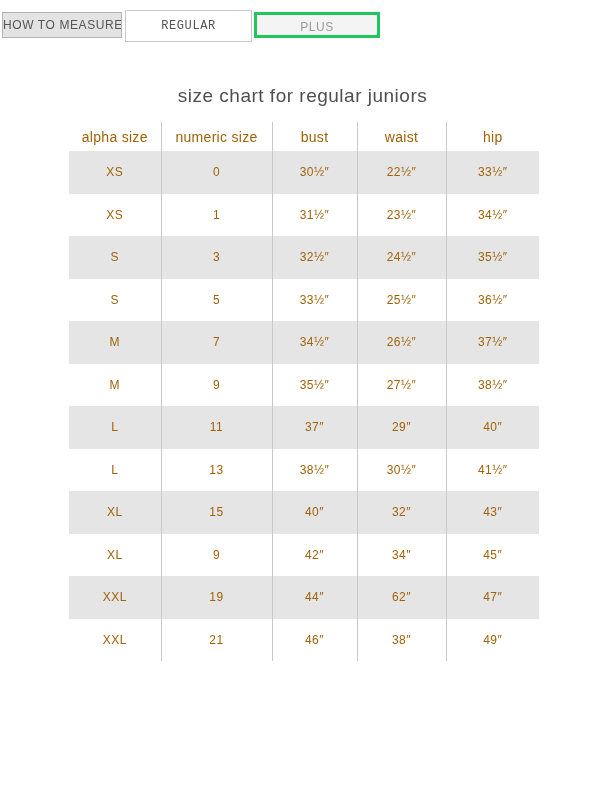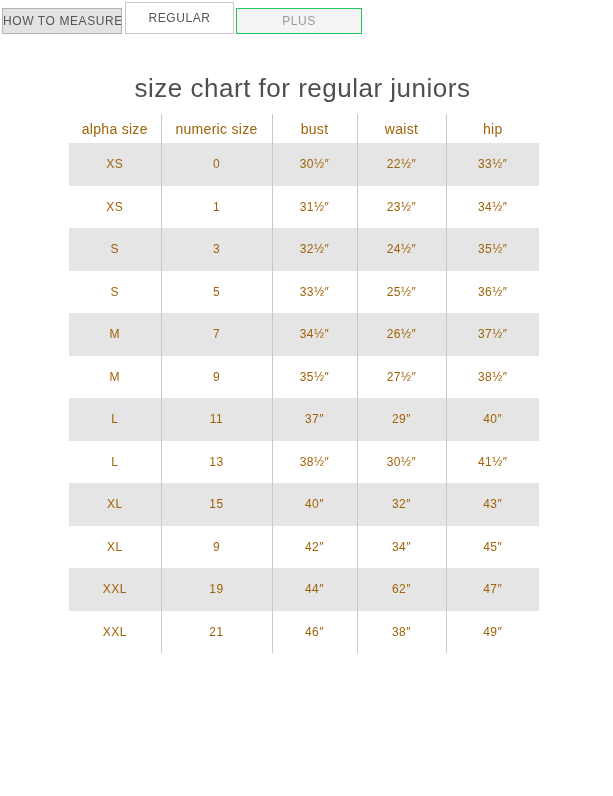--- a/index.html
+++ b/index.html
@@ -11,23 +11,23 @@
   body {
     width: 613px;
     height: 796px;
     overflow: hidden;
     position: relative;
   }
 
   
   .tabbar {
     display: flex;
-    align-items: flex-end;
+    align-items: flex-start;
     padding-left: 2px;
-    padding-top: 0;
+    padding-top: 8px;
     height: 34px;
   }
   .tab {
     box-sizing: border-box;
     text-align: center;
     font-size: 12px;
     letter-spacing: 0.6px;
     cursor: pointer;
     white-space: nowrap;
     overflow: hidden;
@@ -35,45 +35,46 @@
   .tab-inactive {
     width: 120px;
     height: 26px;
     line-height: 24px;
     margin-top: 4px;
     background: #e3e3e3;
     border: 1px solid #b3b3b3;
     color: #555555;
   }
   .tab-active {
-    width: 109px;
+    width: 127px;
     height: 32px;
     line-height: 30px;
-    margin-top: 8px;
+    margin-top: 2px;
     margin-left: 3px;
     background: #ffffff;
     border: 1px solid #c9c9c9;
     color: #555555;
+    font-family: Liberation Mono, monospace;
   }
   .tab-disabled {
     width: 126px;
     height: 26px;
     line-height: 24px;
     margin-top: 4px;
     margin-left: 2px;
     background: #f4f4f4;
-    border: 1px solid #22c55e;
+    border: 3px solid #22c55e;
     color: #9a9a9a;
   }
 
   
   .title {
     margin: 39px 8px 0 0;
     text-align: center;
-    font-size: 26px;
+    font-size: 19px;
     font-weight: 300;
     letter-spacing: 0.5px;
     color: #4f4f4f;
     line-height: 30px;
   }
 
   
   .size-table {
     margin-left: 69px;
     margin-top: 11px;

